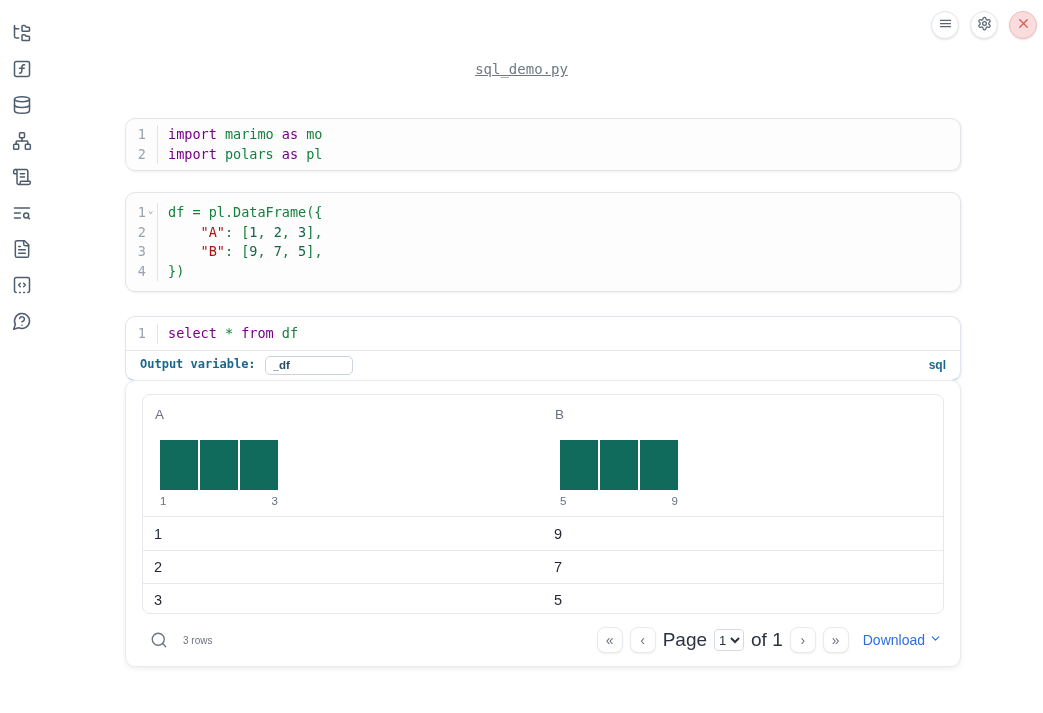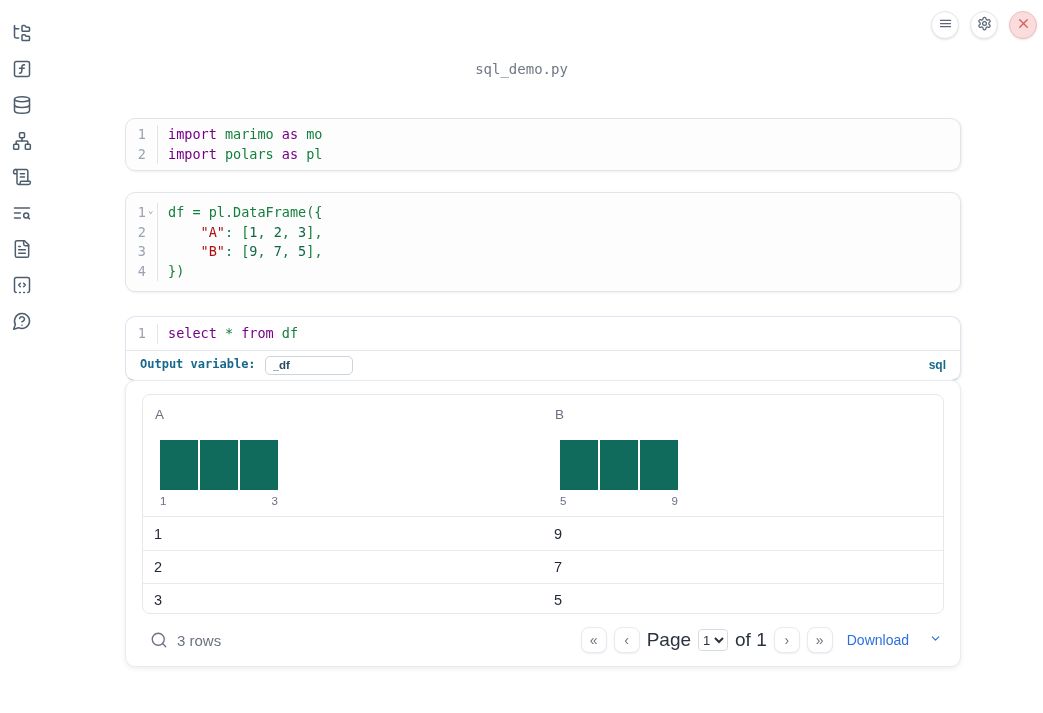--- a/index.html
+++ b/index.html
@@ -18,21 +18,21 @@
   .topbar { position:absolute; top:11px; right:6px; display:flex; gap:11px; }
   .circle-btn { width:28px; height:28px; border-radius:50%; background:#fff;
     border:1px solid #e3e6ea; box-shadow:0 1px 2px rgba(0,0,0,.10);
     display:flex; align-items:center; justify-content:center; color:#5b6573; cursor:pointer; }
   .circle-btn svg { width:15px; height:15px; stroke-width:2; }
   .circle-btn.danger { background:#fadcdc; border-color:#f2bcbc; color:#d95757; }
 
   
   .filename { position:absolute; top:61px; left:0; right:0; 
     font-family:"DejaVu Sans Mono", monospace; font-size:14px; color:#707884;
-    background:none; border:none; cursor:pointer; }
+    background:none; border:none; cursor:pointer;text-decoration:underline; }
 
   
   .notebook { position:absolute; left:125px; top:0; width:836px; height:713px; }
   .cell { position:absolute; left:0; width:836px; background:#fdfdfe;
     border:1px solid #e1e5ea; border-radius:10px; box-shadow:1px 1px 3px rgba(0,0,0,.07);
     font-family:"DejaVu Sans Mono", monospace; font-size:13.5px; line-height:19.5px; color:#1c2128;
     cursor:text; }
   #cell-imports { top:118px; padding:6px 0; }
   #cell-df      { top:192px; padding:10px 0; }
   #cell-sql     { top:316px; background:#fff; border-color:#dfe4ee; border-bottom-color:#b6cddc; }
@@ -66,29 +66,29 @@
   .bar { width:38px; background:#116b5d; }
   .axis { display:flex; justify-content:space-between; width:118px; margin-left:5px; margin-top:5px;
     font-size:11.5px; color:#687080; }
   .tr { display:flex; height:33px; align-items:center; }
   .tr + .tr { border-top:1px solid #e8eaee; }
   .td { flex:1; padding:0 11px; font-size:14.5px; color:#1f2633; }
 
   .table-footer { display:flex; align-items:center; height:52px; padding:0 2px 0 8px; }
   .search-btn { border:none; background:none; color:#6b7280; width:18px; height:18px; padding:0; cursor:pointer; }
   .search-btn svg { width:18px; height:18px; }
-  .rows-label { margin-left:9px; font-size:15px; color:#6b7280; }
+  .rows-label { margin-left:15px; font-size:10px; color:#6b7280; }
   .pager { margin-left:auto; display:flex; align-items:center; gap:7px; }
   .pg-btn { width:26px; height:26px; border:1px solid #e7eaee; border-radius:8px; background:#fff;
     box-shadow:0 1px 2px rgba(0,0,0,.07); color:#6b7280; font-size:14px; line-height:1;
     display:flex; align-items:center; justify-content:center; cursor:pointer; }
   .pg-text { font-size:19px; color:#2b3340; }
   .page-select { height:22px; border:1px solid #d7dbe1; border-radius:4px; background:#fff;
     font-size:13px; color:#2b3340; font-family:"Liberation Sans", sans-serif; }
-  .download-btn { display:flex; align-items:center; gap:20px; background:none; border:none;
+  .download-btn { display:flex; align-items:center; gap:4px; background:none; border:none;
     color:#2e6fe0; font-size:14px; margin-left:7px; cursor:pointer; }
   .download-btn svg { width:13px; height:13px; stroke-width:2.2; }
 </style>
 </head>
 <body>
 
 <aside class="sidebar">
   <button class="side-btn">
     <svg viewBox="0 0 24 24">
         <path d="M20 10a1 1 0 0 0 1-1V6a1 1 0 0 0-1-1h-2.5a1 1 0 0 1-.8-.4l-.9-1.2A1 1 0 0 0 15 3h-2a1 1 0 0 0-1 1v5a1 1 0 0 0 1 1Z"></path>

